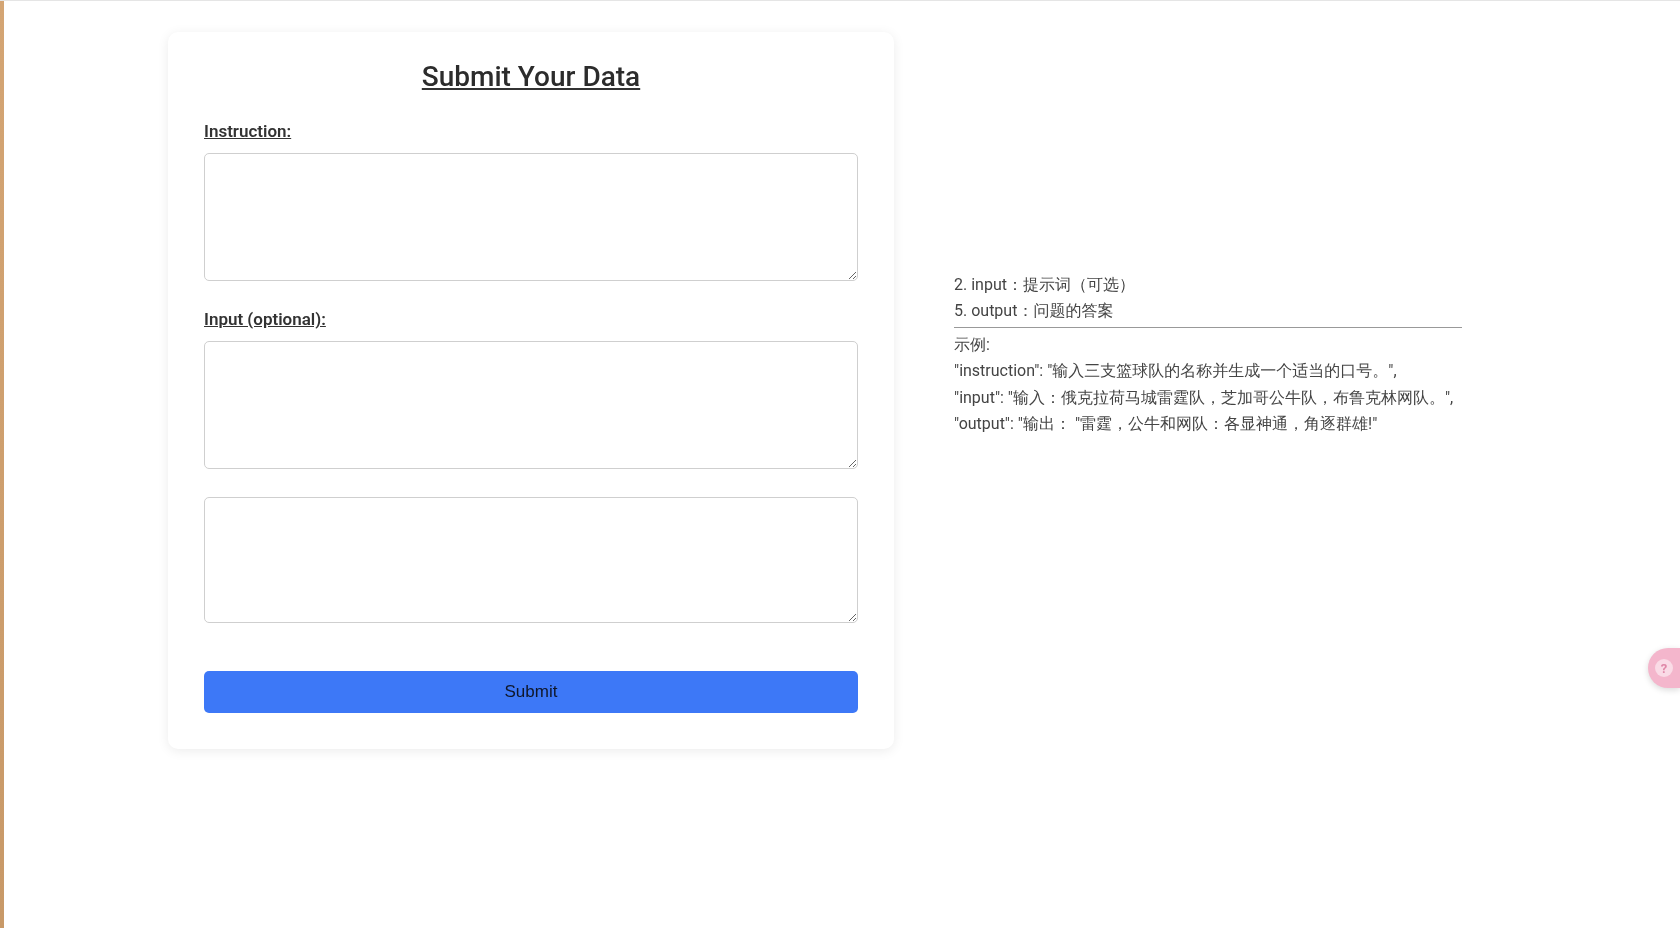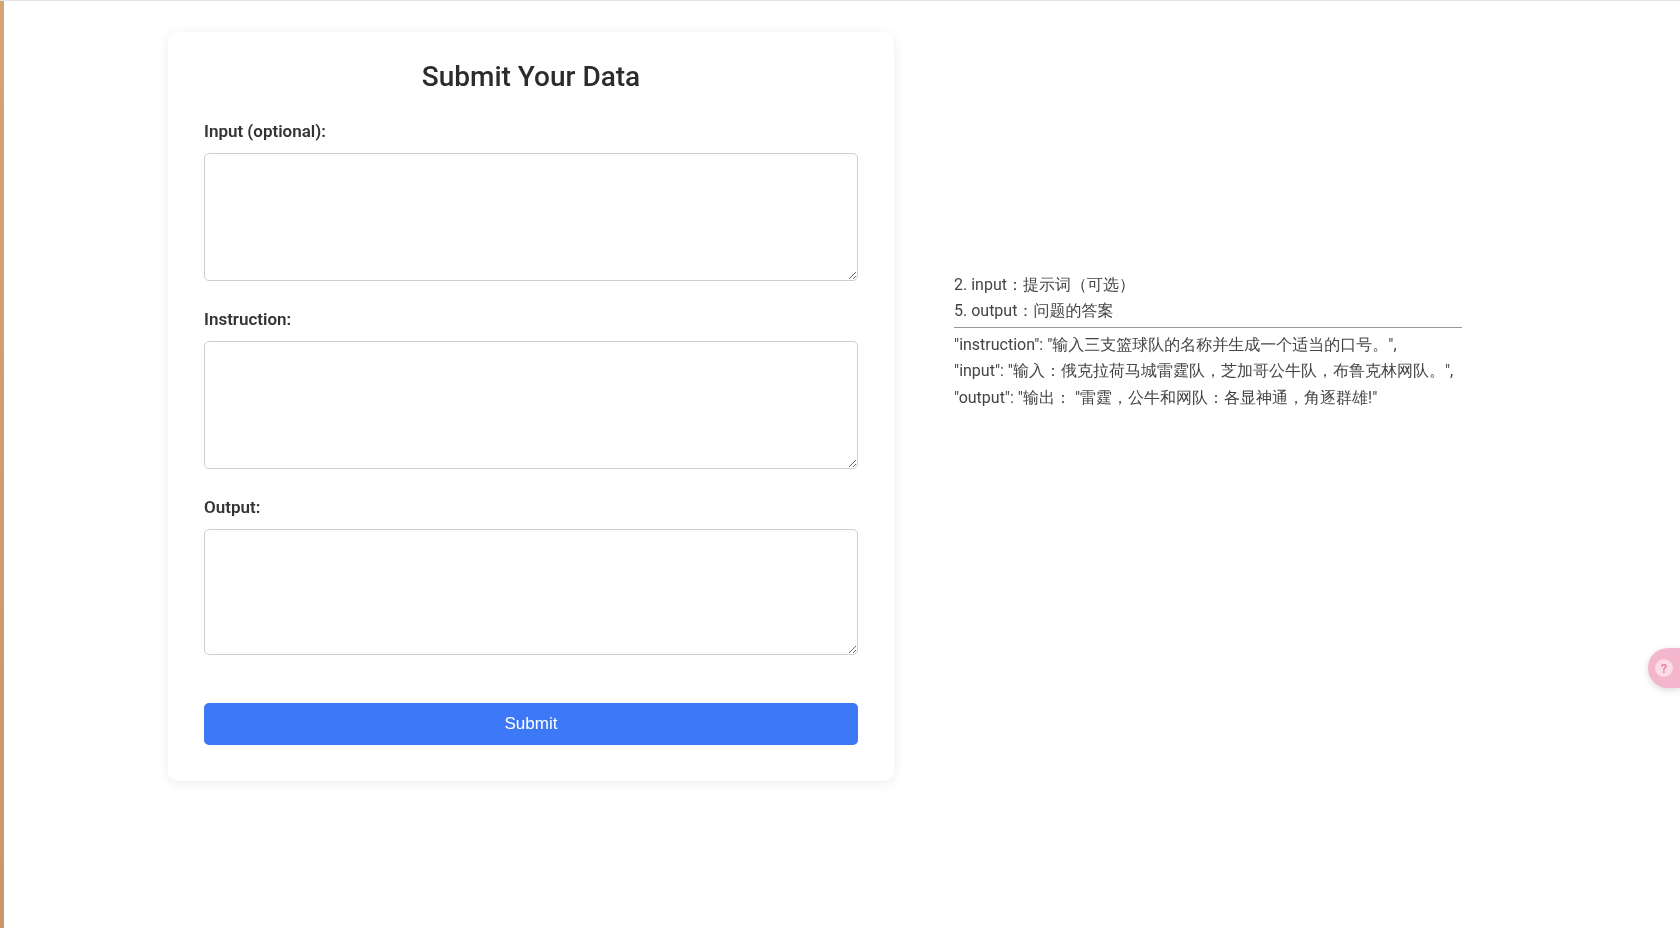--- a/index.html
+++ b/index.html
@@ -37,20 +37,21 @@
       padding: 32px 40px 0 168px;
       gap: 60px;
       align-items: flex-start;
     }
     .card {
       width: 726px;
       background: #ffffff;
       border-radius: 10px;
       box-shadow: 0 2px 12px rgba(0,0,0,0.08);
       padding: 28px 36px 36px;
+      text-decoration: underline;
     }
     .card h1 {
       text-align: center;
       font-size: 28px;
       font-weight: 500;
       color: #2c2c2c;
       margin-bottom: 28px;
     }
     .field-group {
       margin-bottom: 24px;
@@ -74,21 +75,21 @@
       overflow: auto;
       outline: none;
     }
     .output-ta {
       height: 126px;
     }
     .submit-btn {
       width: 100%;
       height: 42px;
       background: #3d78f7;
-      color: #ffffff;
+      color: #0f172a;
       border: none;
       border-radius: 5px;
       font-size: 17px;
       font-weight: 500;
       cursor: pointer;
       margin-top: 20px;
     }
     .side-panel {
       width: 508px;
       padding-top: 240px;
@@ -134,41 +135,41 @@
 
 <div class="left-edge"></div>
 <div class="top-edge"></div>
 
 <div class="container">
 
   <div class="card">
     <h1>Submit Your Data</h1>
 
     <div class="field-group">
+      <label class="field-label">Instruction:</label>
+      <textarea style=""></textarea>
+    </div>
+
+    <div class="field-group">
       <label class="field-label">Input (optional):</label>
       <textarea style=""></textarea>
     </div>
 
     <div class="field-group">
-      <label class="field-label">Instruction:</label>
-      <textarea style=""></textarea>
-    </div>
-
-    <div class="field-group">
-      <label class="field-label">Output:</label>
       <textarea class="output-ta" style=""></textarea>
     </div>
 
     <button class="submit-btn">Submit</button>
   </div>
 
   <div class="side-panel">
     <div>2. input：提示词（可选）</div>
     <div>5. output：问题的答案</div>
     <hr class="divider">
+    <div>示例:</div>
     <div>"instruction": "输入三支篮球队的名称并生成一个适当的口号。",</div>
     <div>"input": "输入：俄克拉荷马城雷霆队，芝加哥公牛队，布鲁克林网队。",</div>
     <div>"output": "输出： "雷霆，公牛和网队：各显神通，角逐群雄!"</div>
   </div>
 
 </div>
 
 <div class="floating-icon">
   <div class="floating-icon-inner">
     <span>?</span>

